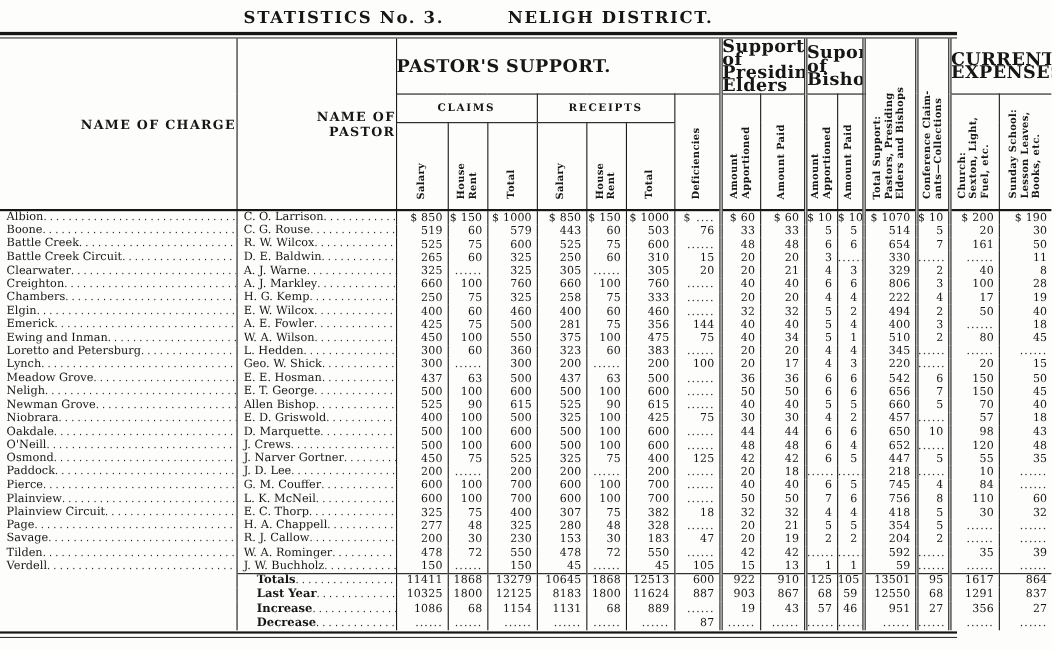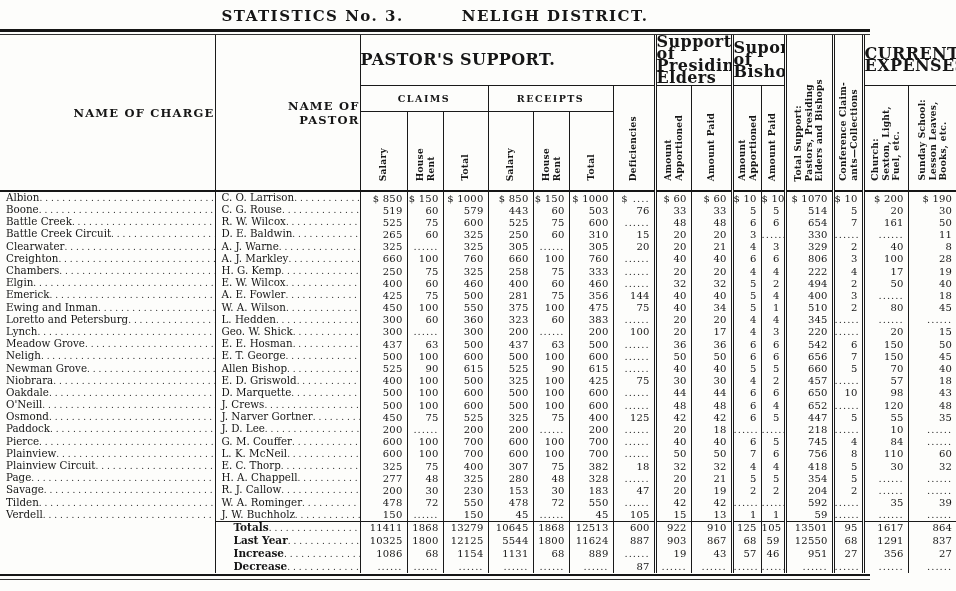--- a/index.html
+++ b/index.html
@@ -951,21 +951,21 @@
           <td class="charge-blank"></td>
           <td class="name-cell bL">
             <span class="flexname">
               <span class="nm">Last Year</span>
               <span class="leader"></span>
             </span>
           </td>
           <td class="num bL">10325</td>
           <td class="num bL">1800</td>
           <td class="num bL">12125</td>
-          <td class="num bL">5544</td>
+          <td class="num bL">8183</td>
           <td class="num bL">1800</td>
           <td class="num bL">11624</td>
           <td class="num bL">887</td>
           <td class="num bDL">903</td>
           <td class="num bL">867</td>
           <td class="num bDL">68</td>
           <td class="num bL">59</td>
           <td class="num bDL">12550</td>
           <td class="num bDL">68</td>
           <td class="num bDL">1291</td>

